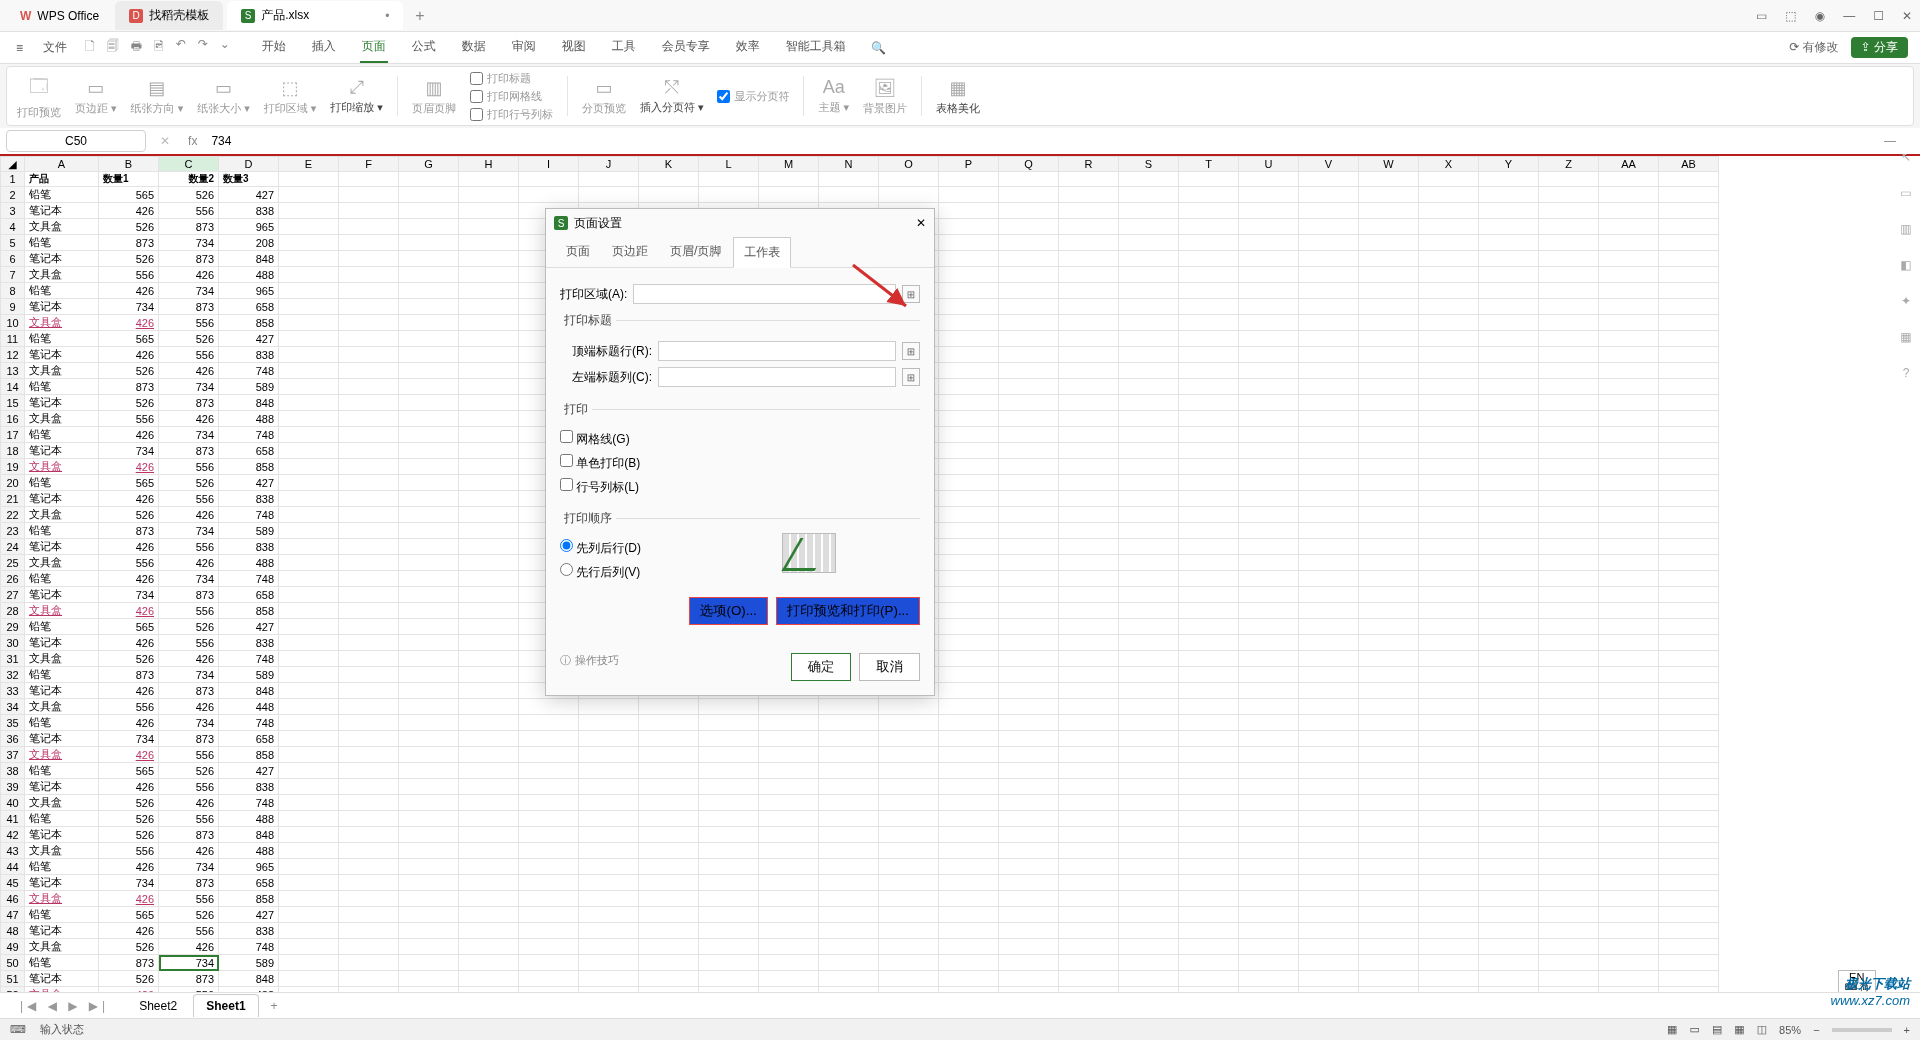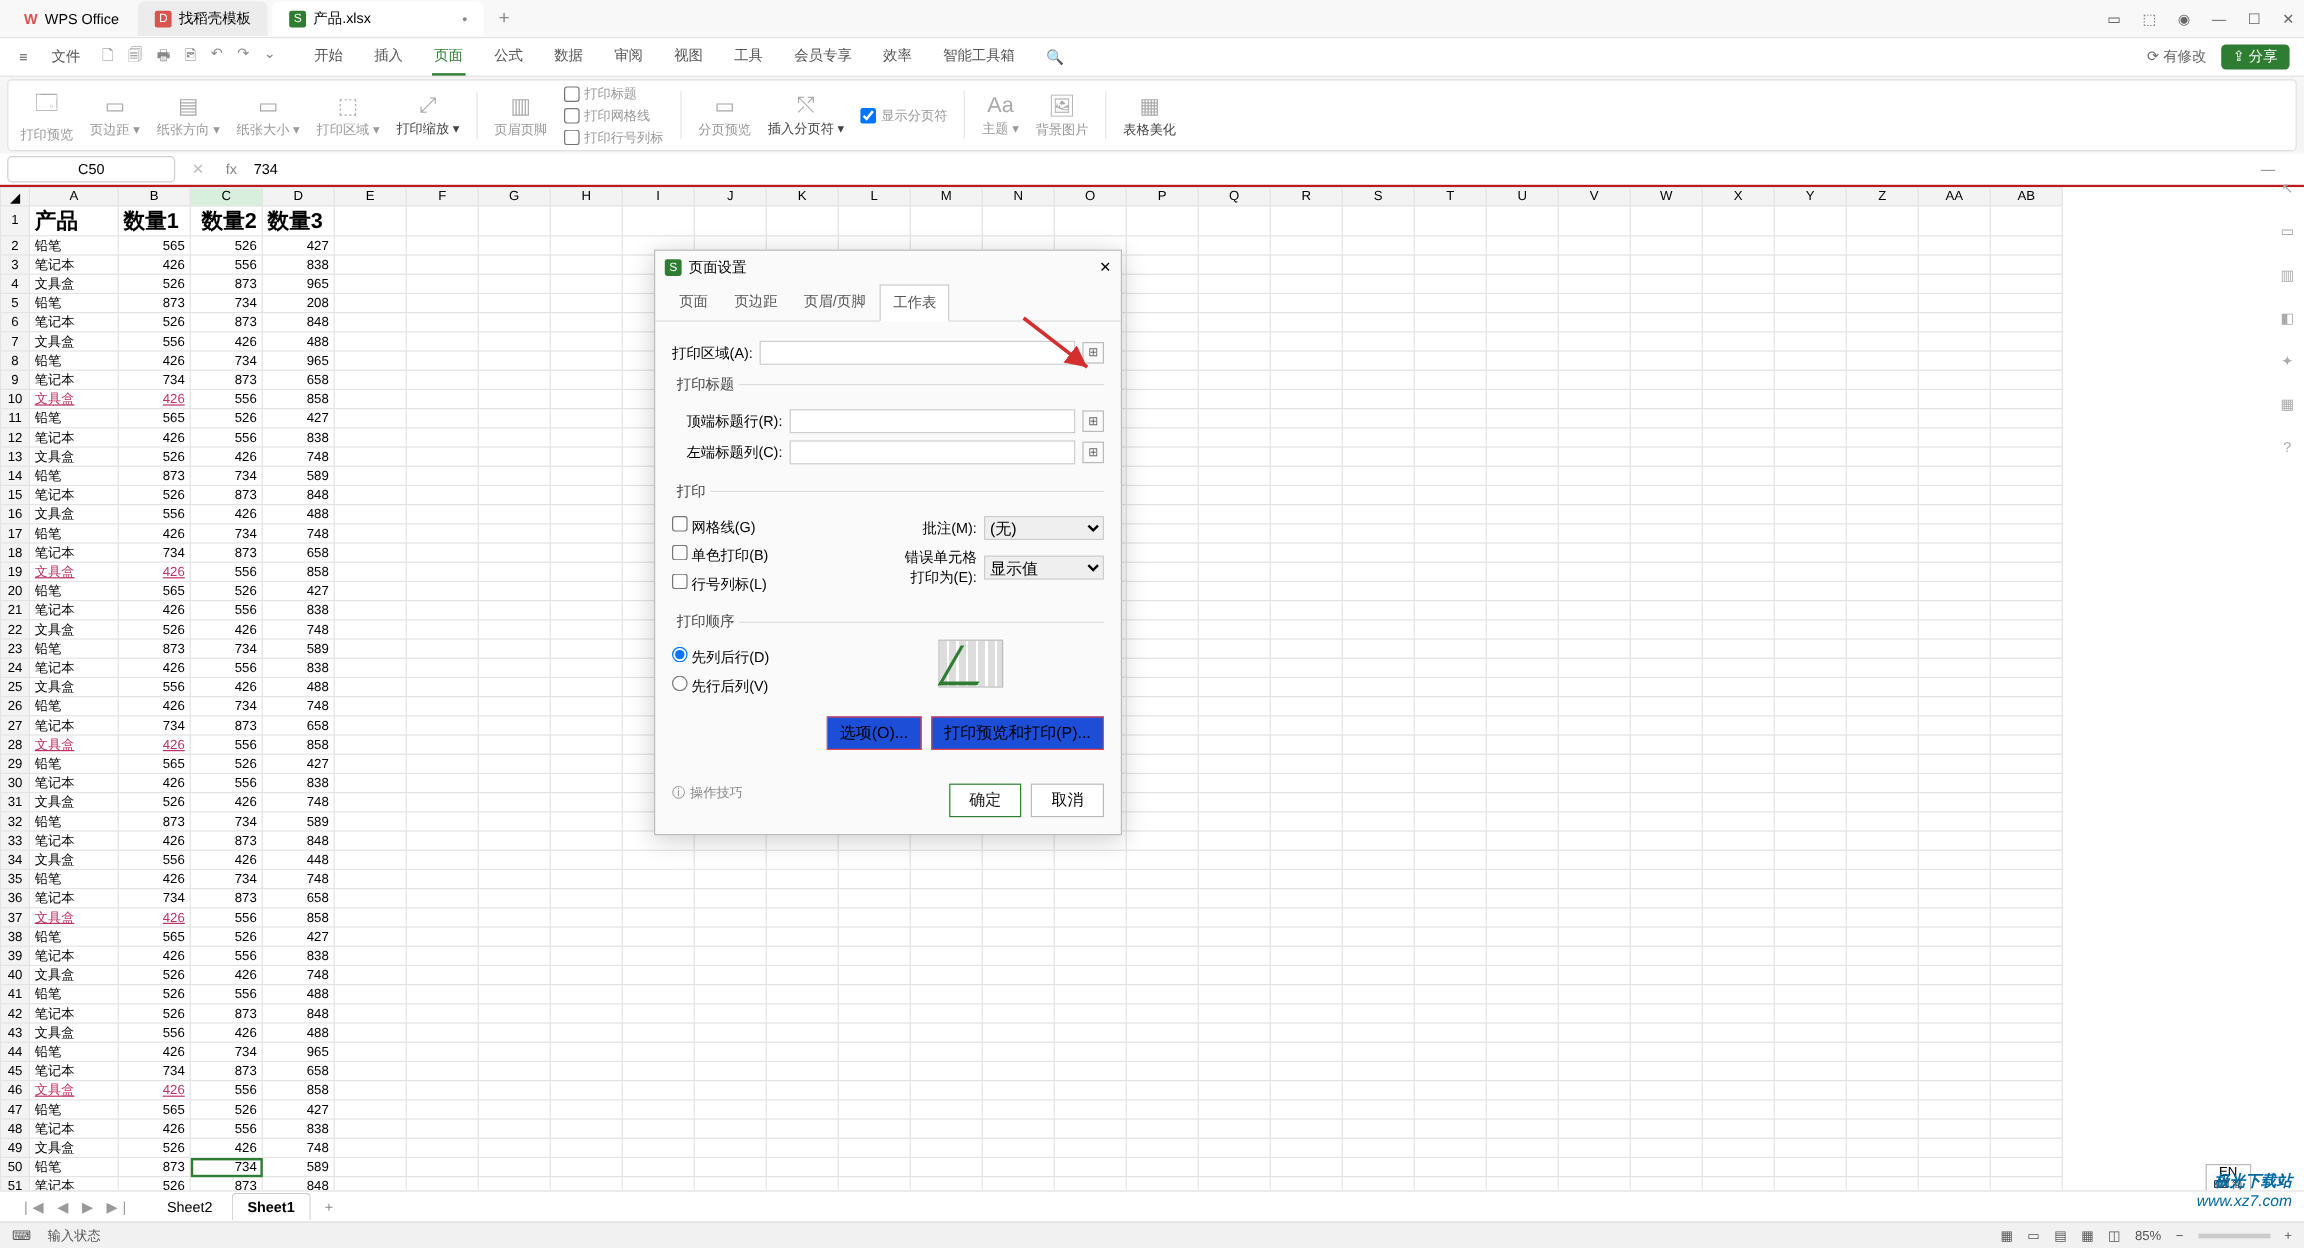--- a/index.html
+++ b/index.html
@@ -45,21 +45,21 @@
 .fxbar .val { margin-left: 14px; }
 
 
 .grid-wrap { position: relative; background: #fff; }
 .grid-wrap table { border-collapse: collapse; table-layout: fixed; }
 .grid-wrap th, .grid-wrap td { border: 1px solid #e3e3e3; font-size: 11px; padding: 0 4px; height: 15px; text-align: right; }
 .grid-wrap th { background: #f3f3f3; font-weight: normal; text-align: center; }
 .grid-wrap .rowhdr { width: 24px; text-align: center; background: #f3f3f3; }
 .grid-wrap .colA { width: 74px; text-align: left; }
 .grid-wrap .colN { width: 60px; }
-.grid-wrap .hdrrow td.colA, .grid-wrap .hdrrow td.colN { font-weight: bold; font-size: 18px; text-align: left; }
+.grid-wrap .hdrrow td.colA, .grid-wrap .hdrrow td.colN { font-weight: bold; font-size: 10px; text-align: left; }
 .grid-wrap th.selcol { background: #d7efdc; }
 .grid-wrap td.selcell { outline: 2px solid #2e7d32; outline-offset: -2px; }
 .grid-wrap td.link { color: #b36; text-decoration: underline; }
 
 
 .sheettabs { position: absolute; bottom: 22px; left: 0; right: 0; height: 26px; background: #fff; border-top: 1px solid #e0e0e0; display: flex; align-items: center; padding-left: 20px; gap: 4px; }
 .sheettabs .nav { color: #999; margin-right: 14px; letter-spacing: 4px; }
 .sheettabs .tab { padding: 4px 12px; border-radius: 4px 4px 0 0; }
 .sheettabs .tab.active { background: #fff; font-weight: bold; border: 1px solid #ccc; border-bottom: none; }
 .sheettabs .add { margin-left: 8px; color: #888; }
@@ -2043,30 +2043,20 @@
           <div class="row">
               <label><input type="checkbox" style=""> <span>网格线(G)</span></label>
             </div>
           <div class="row">
               <label><input type="checkbox" style=""> <span>单色打印(B)</span></label>
             </div>
           <div class="row">
               <label><input type="checkbox" style=""> <span>行号列标(L)</span></label>
             </div>
         </div>
-        <div class="right2">
-          <div class="row">
-            <span style="flex:1;text-align:right;">批注(M):</span>
-            <select><option>(无)</option></select>
-          </div>
-          <div class="row">
-            <span style="flex:1;text-align:right;">错误单元格打印为(E):</span>
-            <select><option>显示值</option></select>
-          </div>
-        </div>
       </div>
     </fieldset>
     <fieldset>
       <legend>打印顺序</legend>
       <div class="twocol">
         <div class="left">
           <div class="row">
               <label><input type="radio" name="ord" checked="" style=""> <span>先列后行(D)</span></label>
             </div>
           <div class="row">

